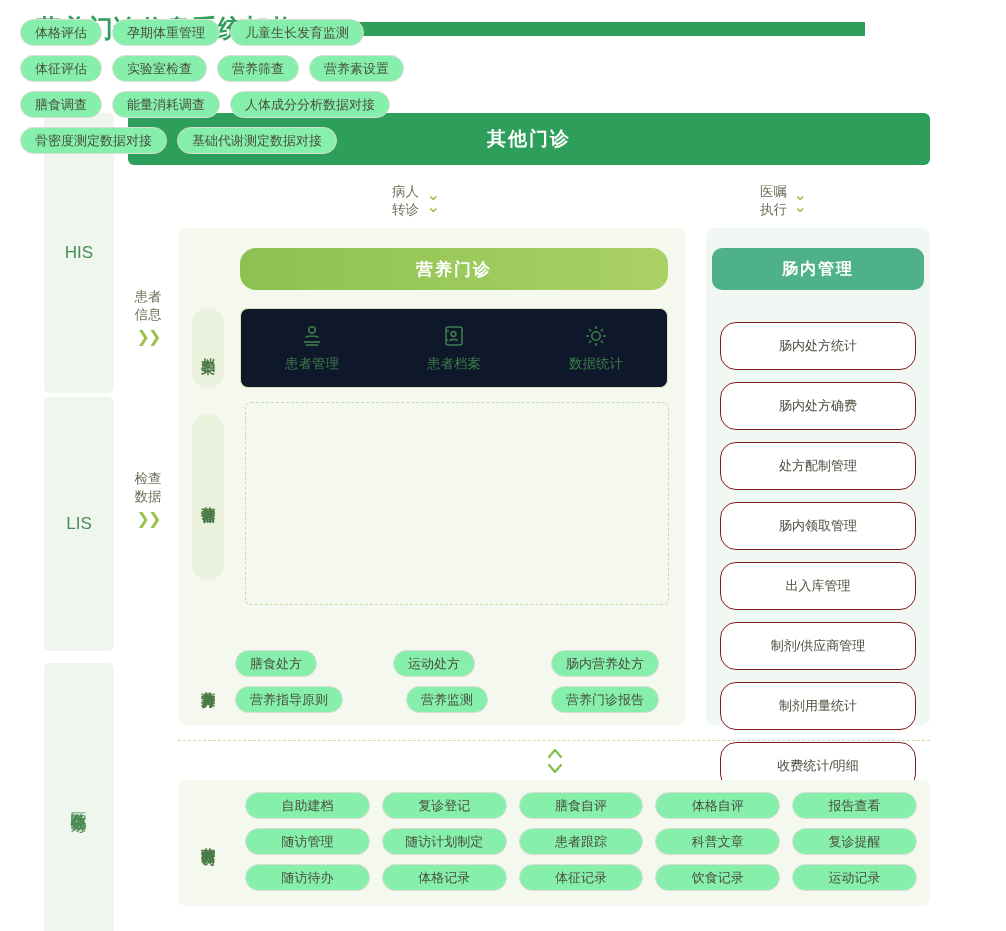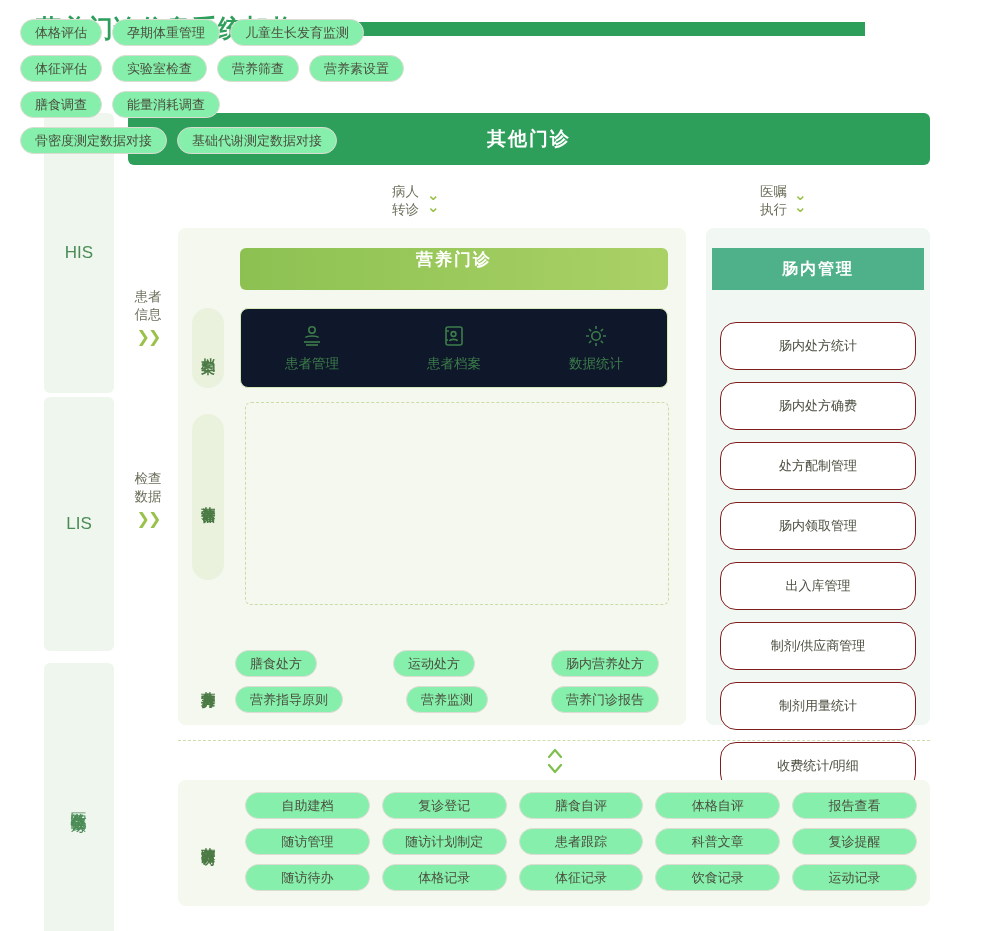--- a/index.html
+++ b/index.html
@@ -128,26 +128,27 @@
     height: 497px;
     background: #f4f8ee;
     border-radius: 8px;
   }
 
   
   .clinic-header {
     position: absolute;
     left: 240px; top: 248px;
     width: 428px; height: 42px;
-    border-radius: 6px;
+    border-radius: 16px;
     background: linear-gradient(90deg, #8cc152 0%, #aad165 100%);
     color: #fff;
     font-size: 17px;
     font-weight: bold;
     display: flex;
+    align-items: center;
     justify-content: center;
     letter-spacing: 2px;
   }
 
   
   .icon-box {
     position: absolute;
     left: 240px; top: 308px;
     width: 428px; height: 80px;
     border: 1px solid #d7e7bc;
@@ -259,21 +260,21 @@
     position: absolute;
     left: 706px; top: 228px;
     width: 224px; height: 497px;
     background: #f1f7f3;
     border-radius: 8px;
   }
   .right-header {
     position: absolute;
     left: 712px; top: 248px;
     width: 212px; height: 42px;
-    border-radius: 0;
+    border-radius: 10px;
     background: #4fb18a;
     color: #fff;
     font-size: 16px;
     font-weight: bold;
     display: flex;
     align-items: center;
     justify-content: center;
     letter-spacing: 2px;
   }
   .right-list {
@@ -450,20 +451,21 @@
       </div>
       <div class="pill-row">
         <div class="pill">体征评估</div>
         <div class="pill">实验室检查</div>
         <div class="pill">营养筛查</div>
         <div class="pill">营养素设置</div>
       </div>
       <div class="pill-row">
         <div class="pill">膳食调查</div>
         <div class="pill">能量消耗调查</div>
+        <div class="pill">人体成分分析数据对接</div>
       </div>
       <div class="pill-row">
         <div class="pill">骨密度测定数据对接</div>
         <div class="pill">基础代谢测定数据对接</div>
       </div>
     </div>
 
   <div class="support-box"></div>
   <div class="vtab" id="vtab-support">
     <span class="vt">营养支持</span>

